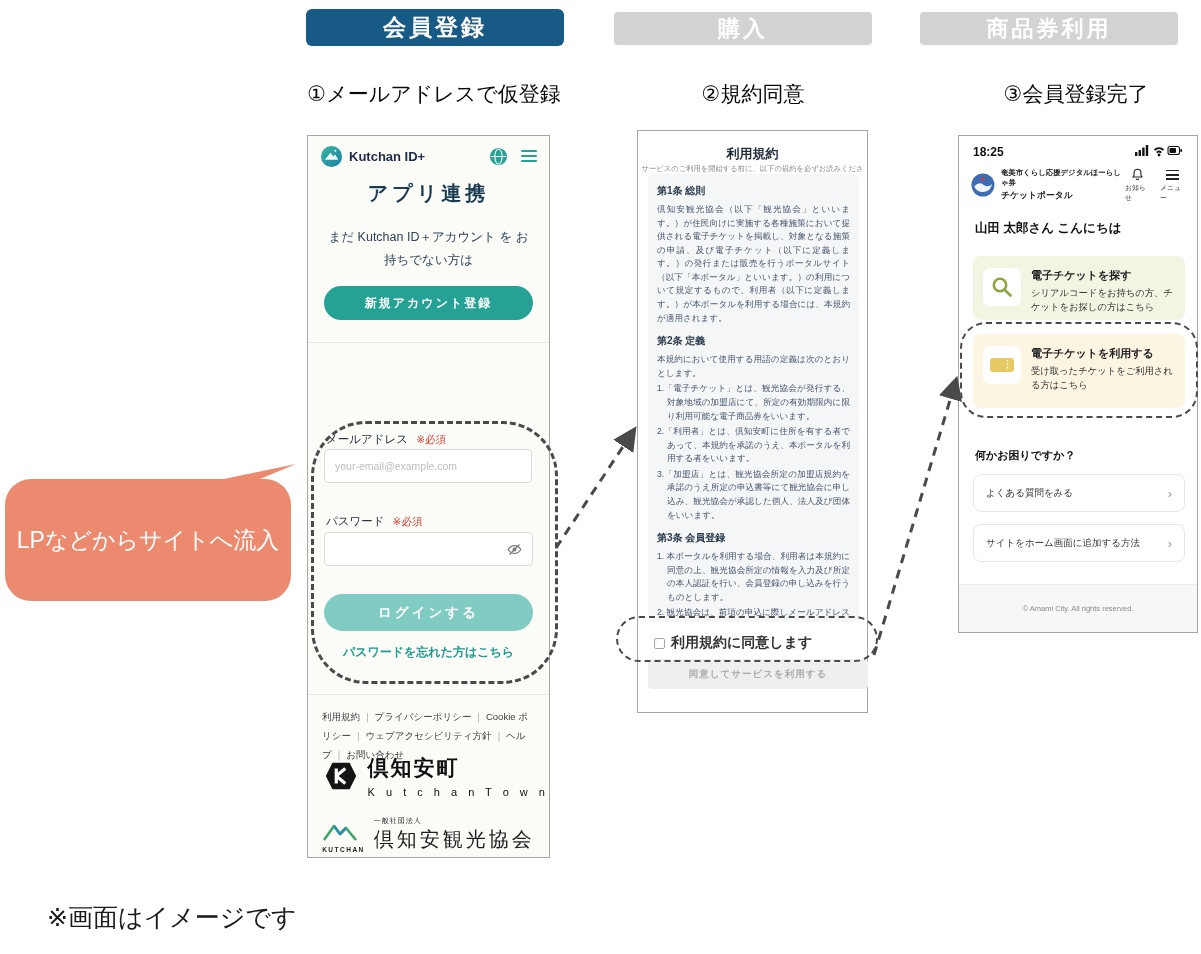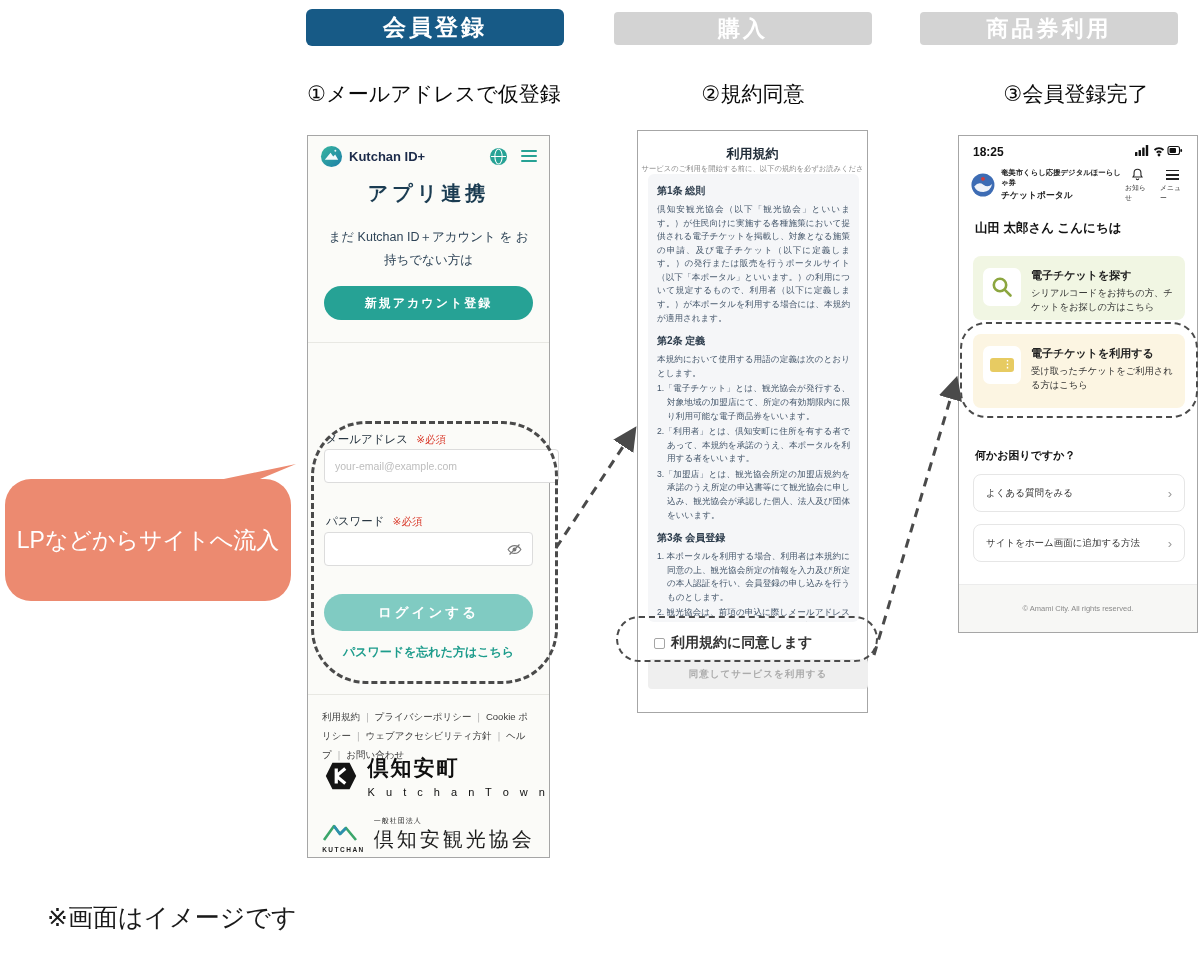--- a/index.html
+++ b/index.html
@@ -32,21 +32,21 @@
   #p1-sub1 { top:90px; } #p1-sub2 { top:232px; }
   .p1-div  { position:absolute; top:206px; left:0; right:0; border-top:1px solid #E8E8E3; }
   .p1-btn  { position:absolute; left:16px; right:16px; display:flex; align-items:center; justify-content:center;
              color:#fff; font-weight:bold; border:none; }
   #p1-register { top:150px; height:34px; border-radius:17px; background:#26A295; font-size:12px; letter-spacing:2px; }
   #p1-login    { top:458px; height:37px; border-radius:19px; background:#80CBC2; font-size:13.5px; letter-spacing:3px; }
   .p1-label { position:absolute; left:18px; font-size:11.5px; color:#22303C; }
   .req { color:#D93A2B; font-size:10.5px; margin-left:8px; }
   #p1-email-label { top:296px; } #p1-pass-label { top:378px; }
   .p1-input { position:absolute; left:16px; right:16px; height:34px; border:1px solid #DCDCDC; border-radius:4px;
-              background:#fff; font-size:10.5px; padding:0 10px; color:#333; width:235px; }
+              background:#fff; font-size:10.5px; padding:0 10px; color:#333; width:208px; }
   .p1-input::placeholder { color:#BDBDBD; }
   #p1-email-input { top:313px; }
   .p1-passwrap { position:absolute; top:396px; left:16px; right:16px; height:34px; border:1px solid #DCDCDC;
                  border-radius:4px; background:#fff; }
   .p1-eye { position:absolute; right:9px; top:8px; }
   .p1-forgot { position:absolute; top:508px; width:100%; text-align:center; font-size:12px; font-weight:bold; color:#1D9C8C; }
   .p1-flinks { position:absolute; top:558px; left:0; right:0; border-top:1px solid #E8E8E3;
                padding:12px 14px 0; font-size:9.5px; color:#3C3C3C; line-height:2; }
   .flink:not(:last-child)::after { content:" ｜ "; color:#9a9a9a; }
   .p1-town { position:absolute; top:618px; left:0; right:0; display:flex; justify-content:flex-end; align-items:center; gap:8px; }

